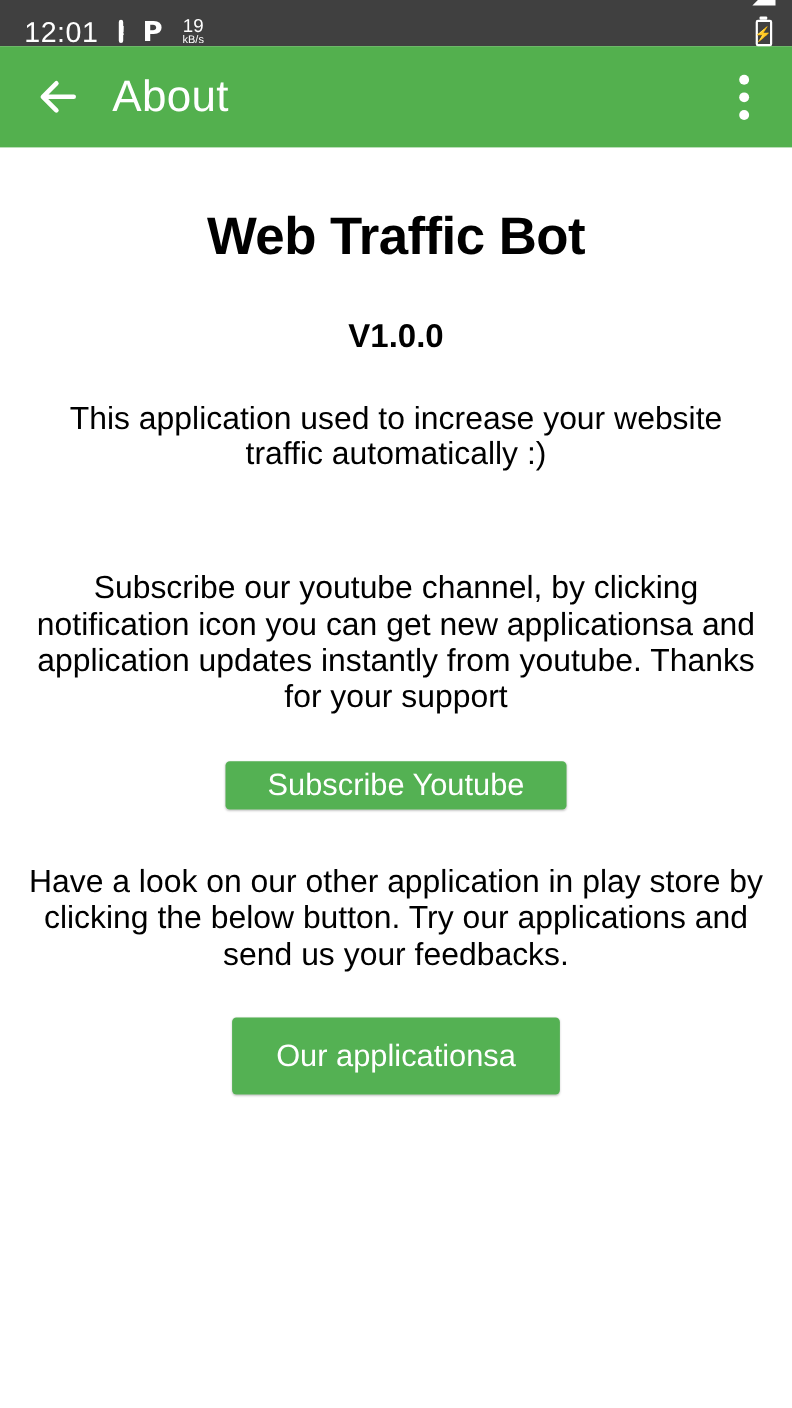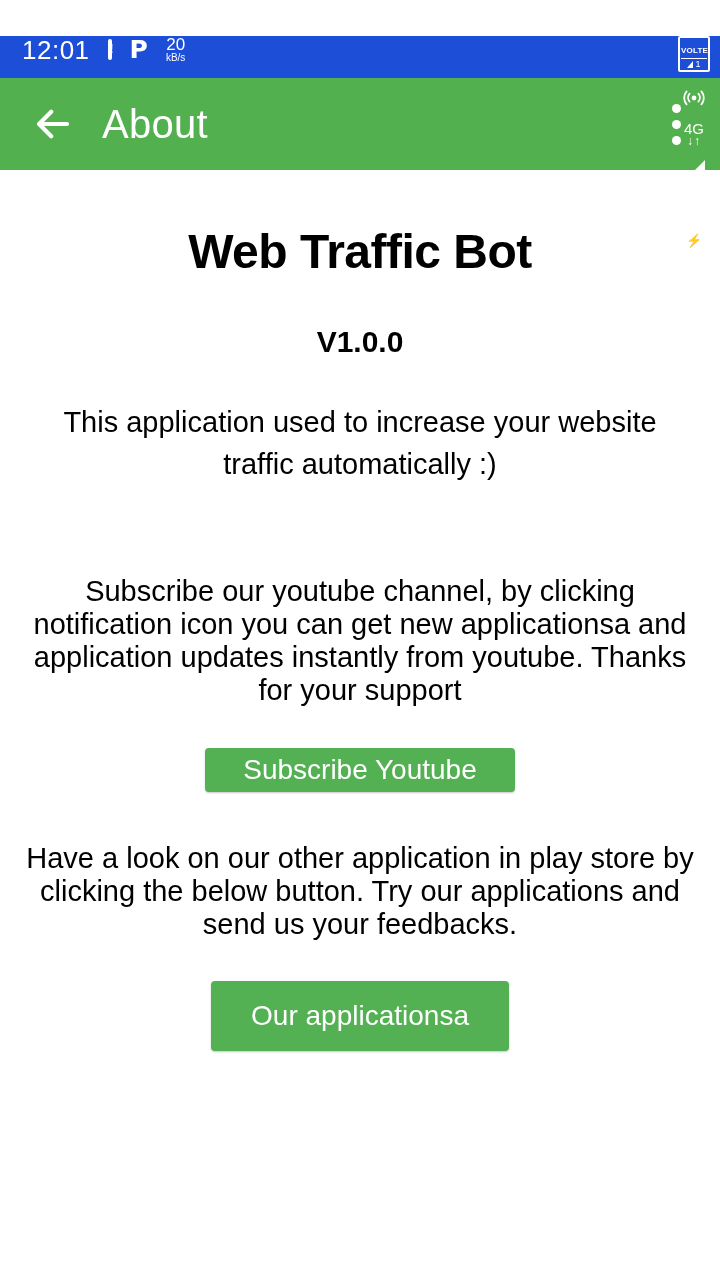--- a/index.html
+++ b/index.html
@@ -7,25 +7,24 @@
     width: 720px; height: 1280px;
     background: #ffffff;
     font-family: "Liberation Sans", sans-serif;
     overflow: hidden;
   }
   #screen { width: 720px; height: 1280px; position: relative; background: #fff; }
 
   
   .status-bar {
     height: 42px; width: 100%;
-    background: #1d4ed8;
-    display: flex; align-items: flex-start;
+    background: #404040;
+    display: flex; align-items: flex-end;
     padding: 0 10px 0 22px;
     color: #ffffff;
-    margin-top: 36px;
   }
   .status-left { display: flex; align-items: center; gap: 18px; }
   .status-right { display: flex; align-items: center; gap: 13px; margin-left: auto; flex-direction: column; }
   .clock { font-size: 26px; letter-spacing: .5px; line-height: 1; }
 
   .ic { display: inline-block; line-height: 0; }
   .phone-alert {
     width: 15px; height: 23px; border: 2px solid #fff; border-radius: 3px;
     position: relative;
   }
@@ -90,21 +89,21 @@
   .overflow i { width: 9px; height: 9px; border-radius: 50%; background: #fff; display: block; }
 
   
   .content { padding: 0 12px; text-align: center; color: #000; }
   .app-name {
     font-size: 48px; font-weight: bold; letter-spacing: -.5px;
     margin-top: 54px;
   }
   .version { font-size: 30px; font-weight: bold; margin-top: 46px; }
   .desc {
-    font-size: 29px; line-height: 42px; margin-top: 42px;
+    font-size: 29px; line-height: 32px; margin-top: 42px;
     padding: 0 30px;
   }
   .para {
     font-size: 29px; line-height: 33px;
     padding: 0 8px;
   }
   .para.first { margin-top: 90px; }
   .para.second { margin-top: 50px; padding: 0 14px; text-align: center; }
 
   .btn {
@@ -124,21 +123,21 @@
 <div id="screen">
 
   <div class="status-bar">
     <div class="status-left">
       <span class="clock">12:01</span>
       <span class="ic">
         <span class="phone-alert"></span>
       </span>
       <span class="p-glyph">P</span>
       <span class="netspeed">
-        <span class="n">20</span>
+        <span class="n">19</span>
         <span class="u">kB/s</span>
       </span>
     </div>
 
     <div class="status-right">
       <span class="volte">
         <span class="t">VOLTE</span>
         <span class="b">
           <span class="tri"></span>
           <span>1</span>

